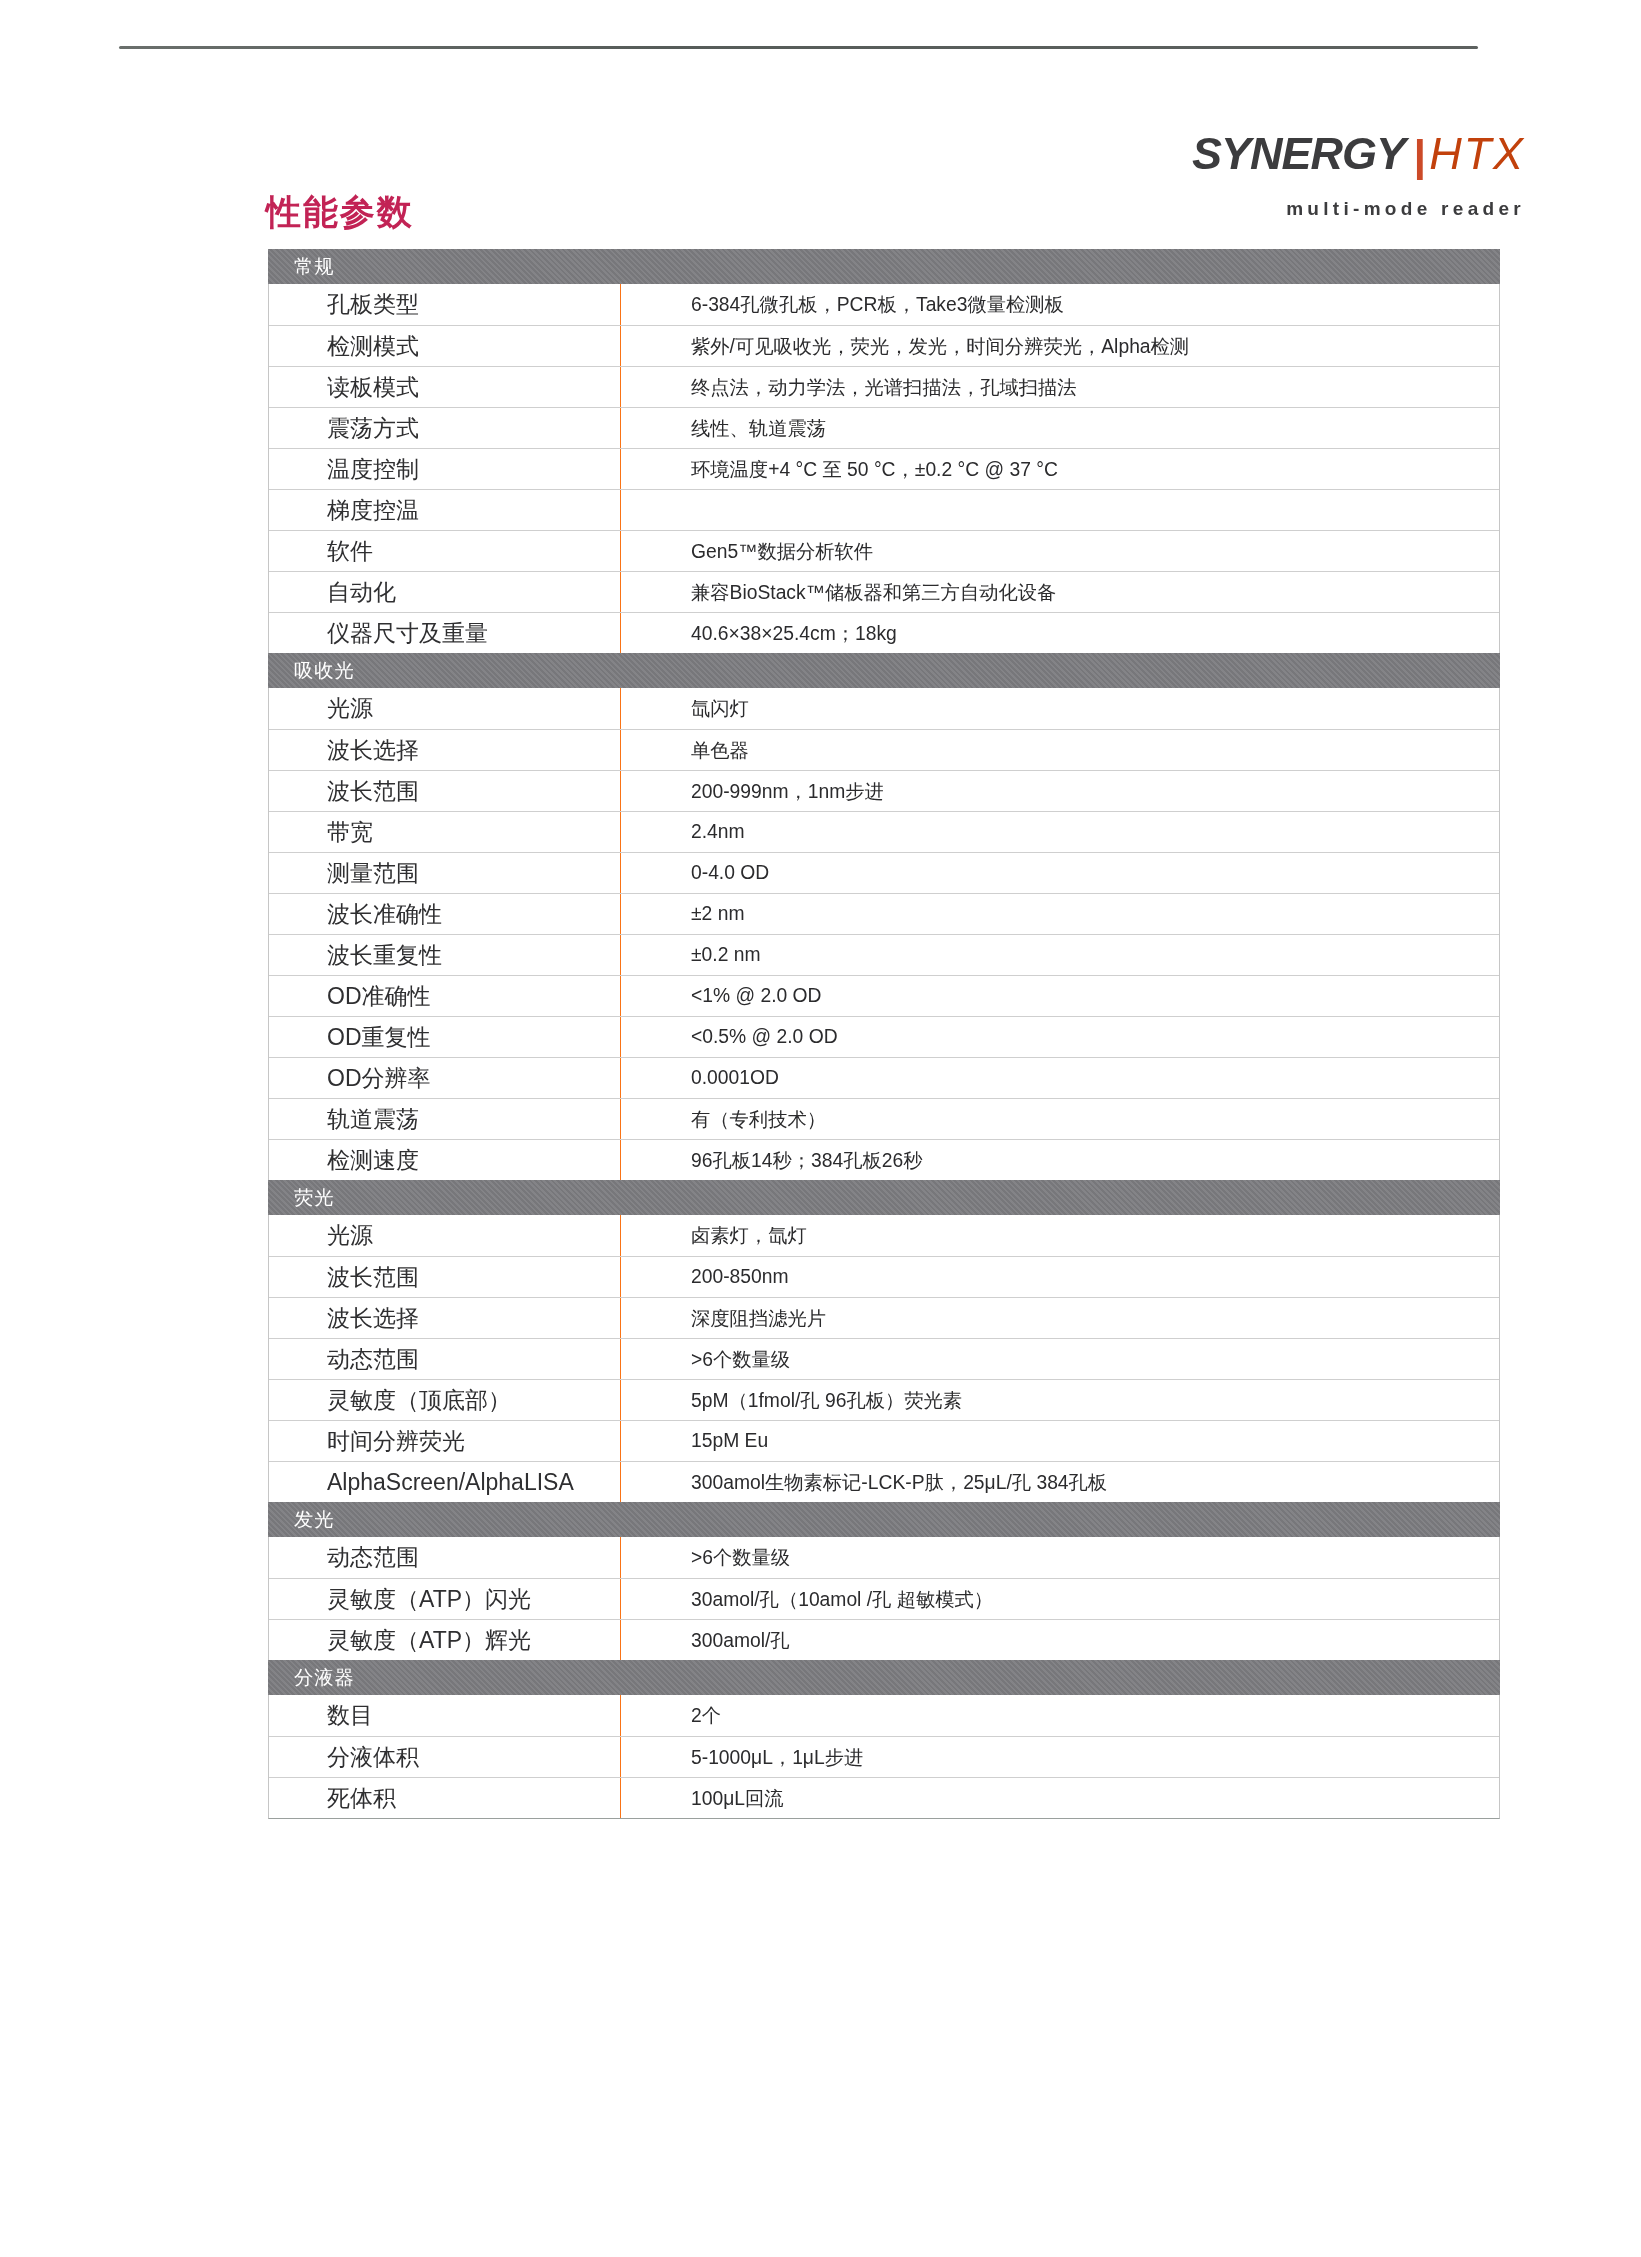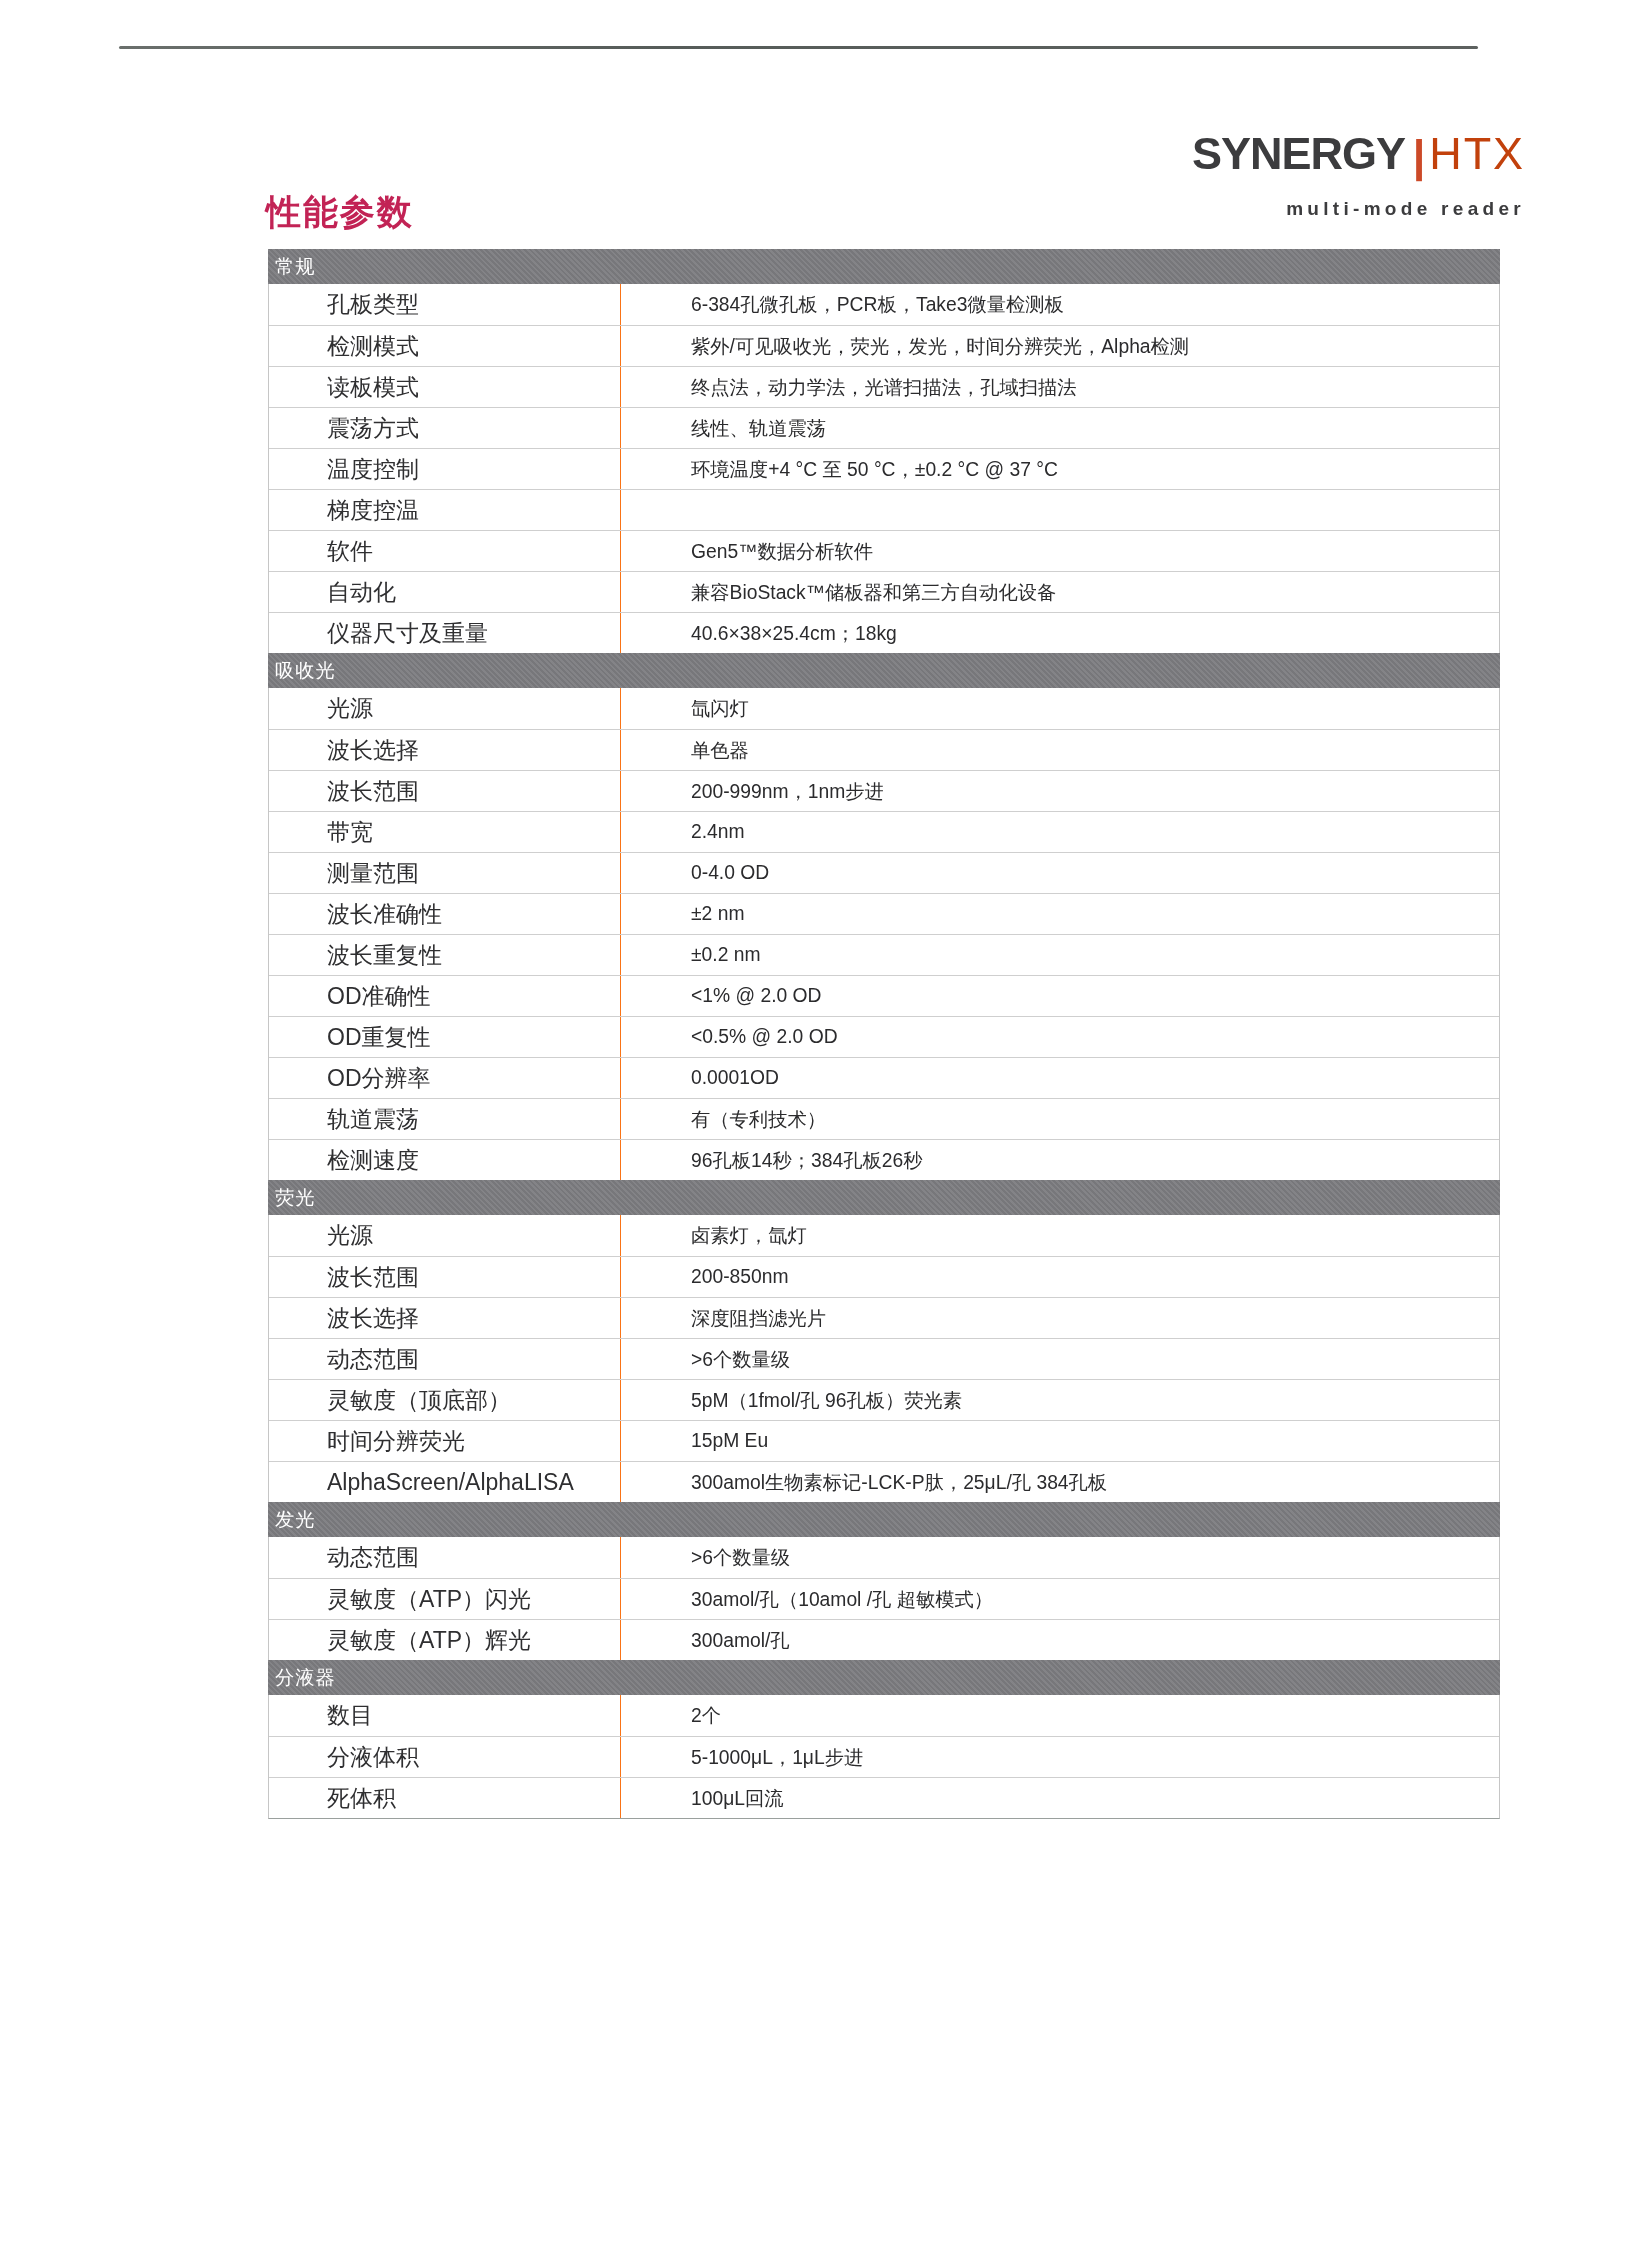--- a/index.html
+++ b/index.html
@@ -6,30 +6,30 @@
   html,body { width:1641px; height:2257px; background:#ffffff;
     font-family:"Liberation Sans", sans-serif; position:relative; }
 
   .scan-topline { position:absolute; left:119px; top:46px; width:1359px; height:2.9px;
     background:linear-gradient(to right,#6a6f6c,#565c59 40%,#5d615f); border-radius:1.9px; }
 
   .page-title { position:absolute; left:266px; top:189px;
     font-size:35px; font-weight:bold; letter-spacing:1.9px; }
 
   .logo { position:absolute; right:116px; top:131px; text-align:right; }
-  .logo-line { display:flex; align-items:flex-end; justify-content:space-between; }
+  .logo-line { display:flex; align-items:flex-end; justify-content:space-between;font-style:italic; }
   .logo-brand { font-size:45px; font-weight:bold; letter-spacing:-1px; line-height:1; }
   .logo-sep { font-size:45px; font-weight:bold; line-height:0.92; margin:0 3.9px 0 7.7px; }
   .logo-model { font-size:45px; font-weight:500; letter-spacing:1.9px; line-height:1; }
   .logo-tagline { font-size:19px; font-weight:bold; letter-spacing:4.3px; margin-top:22px; }
 
   .spec-table { position:absolute; left:268px; top:249px; width:1232px;
     border-left:1px solid #c6c6c6; border-right:1px solid #c6c6c6;
     border-bottom:1.9px solid #9aa09d; }
-  .section-header { height:35px; line-height:35px; padding-left:7px;
+  .section-header { height:35px; line-height:35px; padding-left:26px;
     color:#ffffff; font-size:19.3px; letter-spacing:1px;
     background:
       repeating-linear-gradient(45deg, rgba(255,255,255,0.05) 0 1.9px, rgba(0,0,0,0.05) 1.9px 3.9px),
       #7d7d81;
     margin-left:-1px; margin-right:-1px; }
   .spec-row { display:flex; height:41px; background:#ffffff; }
   .spec-row + .spec-row { border-top:1px solid #cfcfcf; }
   .spec-label { width:352px; border-right:1px solid #f97316;
     padding-left:58px; display:flex; align-items:center;
     font-size:23px; color:#2f2f31; }

